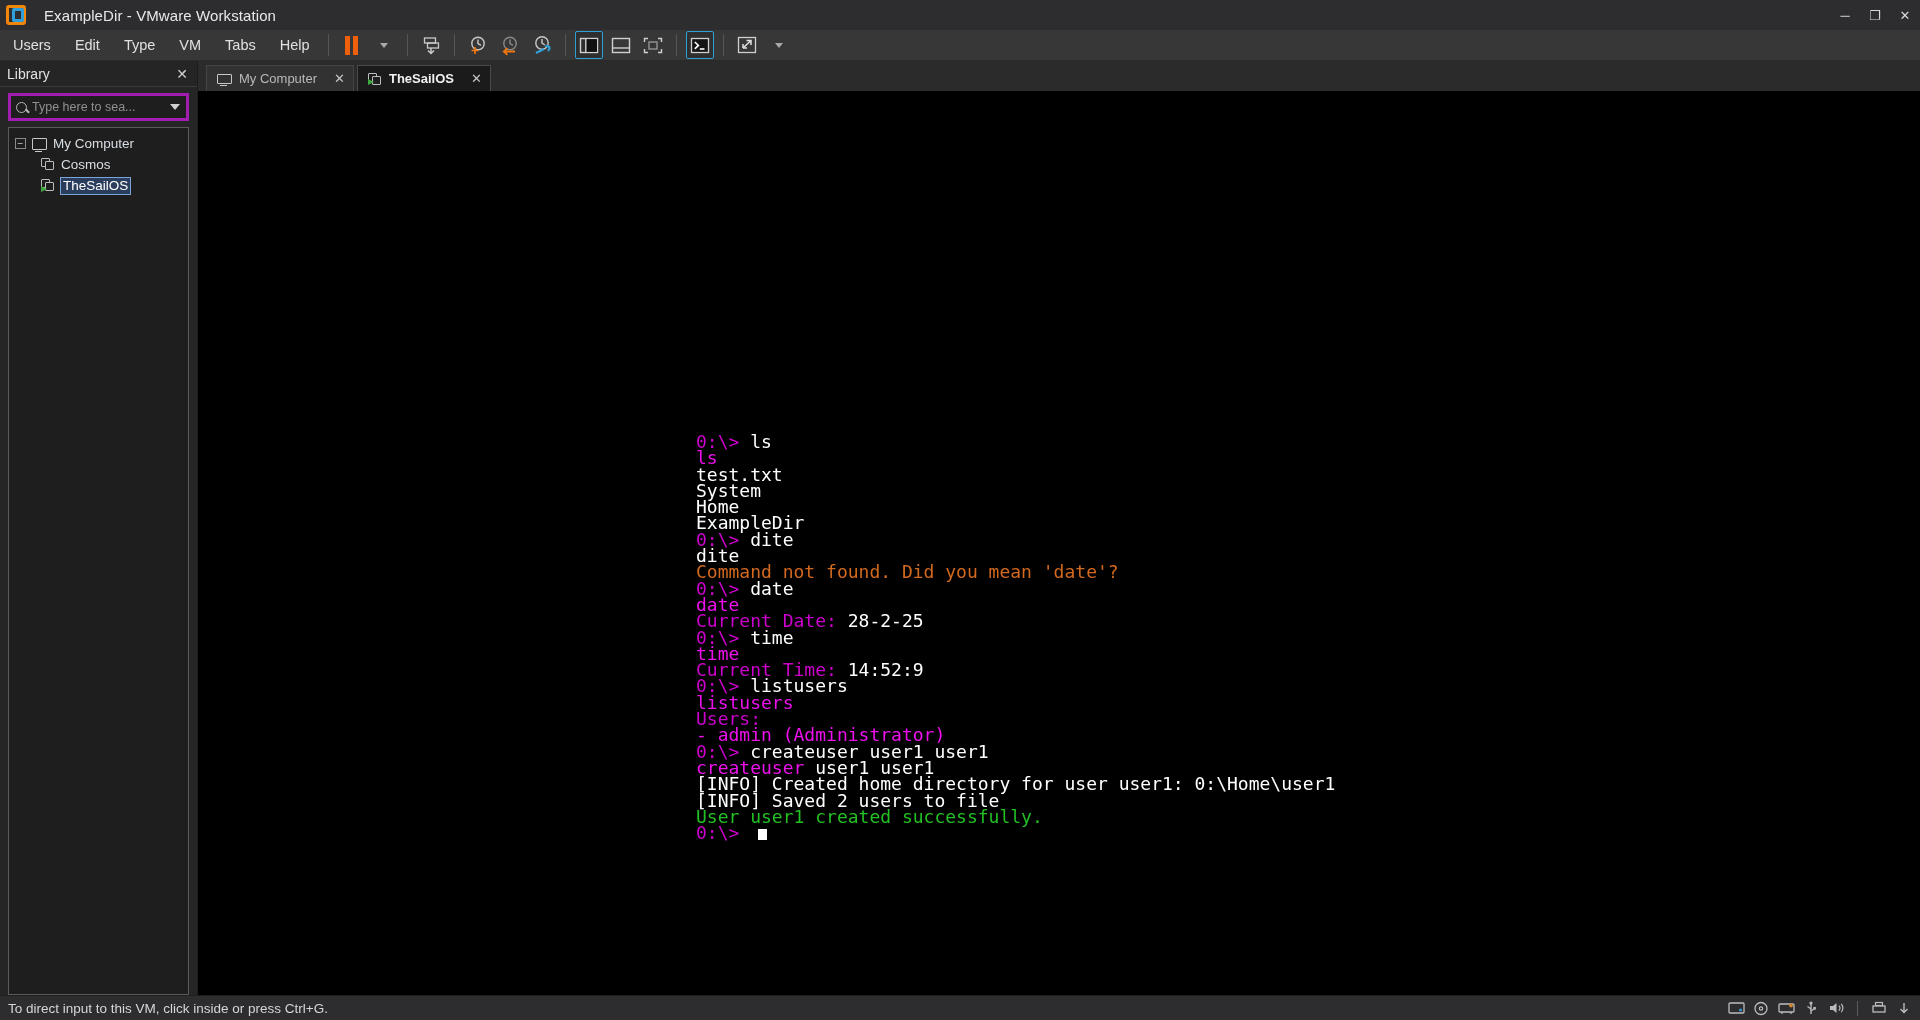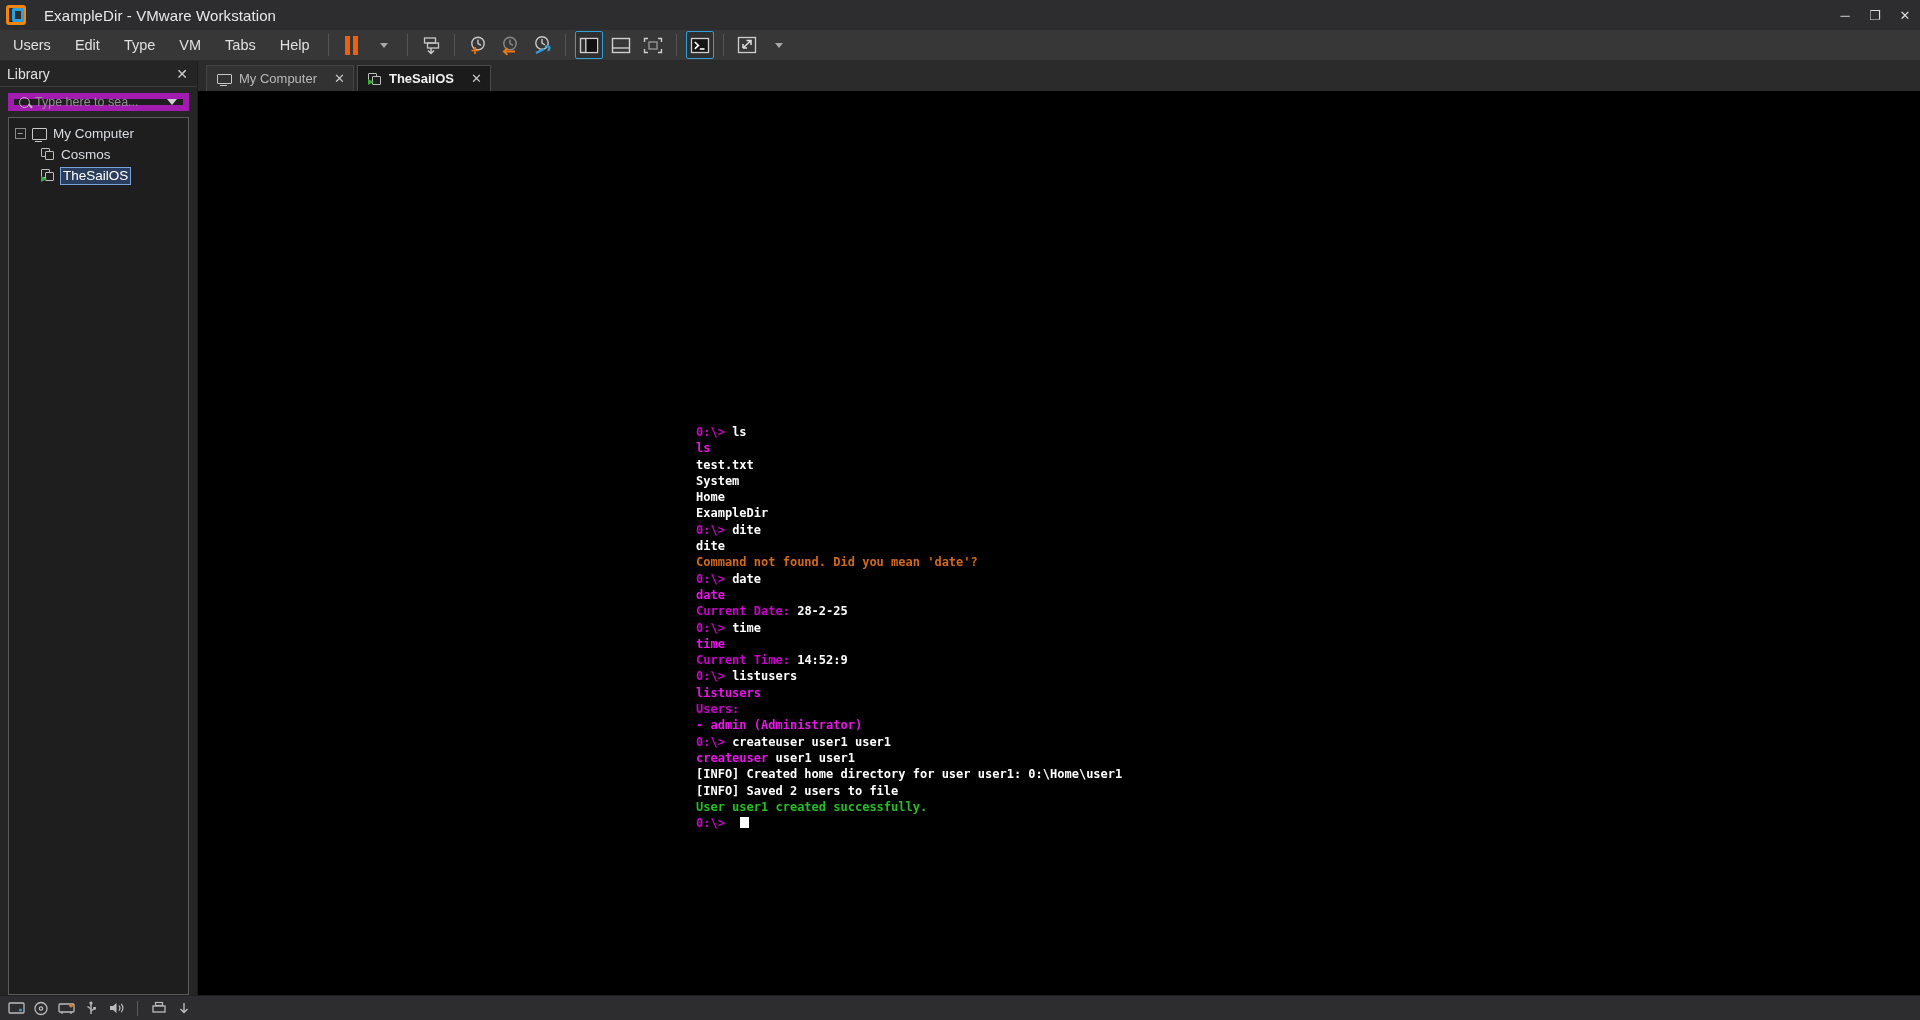--- a/index.html
+++ b/index.html
@@ -62,21 +62,21 @@
     border-right: 1px solid #1c1c1c;
   }
   .lib-head {
     height: 26px; display: flex; align-items: center; padding: 0 7px; flex: 0 0 26px;
     border-bottom: 1px solid #3a3a3a;
   }
   .lib-title { color: #e2e2e2; font-size: 14px; flex: 1; }
   .lib-close { color: #cfcfcf; font-size: 14px; width: 16px; text-align: center; }
   .search-wrap { padding: 6px 8px 5px 8px; }
   .search-box {
-    height: 18px; background: #1e1e1e; border: 6px solid #a21caf; display: flex; align-items: center;
+    height: 28px; background: #1e1e1e; border: 3px solid #a21caf; display: flex; align-items: center;
     padding: 0 2px 0 5px;
   }
   .mag {
     width: 11px; height: 11px; border: 1.6px solid #b7b7b7; border-radius: 50%;
     position: relative; flex: 0 0 11px; margin-right: 5px;
   }
   .mag::after {
     content: ''; position: absolute; width: 5px; height: 1.6px; background: #b7b7b7;
     transform: rotate(45deg); right: -4px; bottom: 0px;
   }
@@ -136,22 +136,22 @@
   .tab-close { color: #c5c5c5; font-size: 13px; margin-left: 10px; line-height: 1; }
   .tab .ico-monitor { width: 13px; height: 10px; margin-right: 0; }
   .tab .ico-vm { width: 13px; height: 12px; margin-right: 0; }
 
   
   .console {
     flex: 1 1 auto; background: #000; overflow: hidden; position: relative;
     font-family: "DejaVu Sans Mono", "Liberation Mono", monospace;
   }
   .term {
-    position: absolute; left: 498px; top: 333px; font-size: 12px; line-height: 16.3px;
-    white-space: pre; letter-spacing: 0px; font-weight: bold;
+    position: absolute; left: 498px; top: 343px; font-size: 18px; line-height: 16.3px;
+    white-space: pre; letter-spacing: 0px;
   }
   .ln { height: 16.3px; }
   .c-prompt { color: #cc00cc; }
   .c-cmd { color: #ffffff; }
   .c-echo { color: #ee11ee; }
   .c-out { color: #ffffff; }
   .c-err { color: #d2691e; }
   .c-label { color: #cc00cc; }
   .c-ok { color: #22c022; }
   .cursor {
@@ -349,20 +349,21 @@
       </div>
 
       <div class="console">
         <div class="term" id="term"><div class="ln"><span class="c-prompt">0:\&gt; </span><span class="c-cmd">ls</span></div><div class="ln"><span class="c-echo">ls</span></div><div class="ln"><span class="c-out">test.txt</span></div><div class="ln"><span class="c-out">System</span></div><div class="ln"><span class="c-out">Home</span></div><div class="ln"><span class="c-out">ExampleDir</span></div><div class="ln"><span class="c-prompt">0:\&gt; </span><span class="c-cmd">dite</span></div><div class="ln"><span class="c-out">dite</span></div><div class="ln"><span class="c-err">Command not found. Did you mean 'date'?</span></div><div class="ln"><span class="c-prompt">0:\&gt; </span><span class="c-cmd">date</span></div><div class="ln"><span class="c-echo">date</span></div><div class="ln"><span class="c-label">Current Date: </span><span class="c-out">28-2-25</span></div><div class="ln"><span class="c-prompt">0:\&gt; </span><span class="c-cmd">time</span></div><div class="ln"><span class="c-echo">time</span></div><div class="ln"><span class="c-label">Current Time: </span><span class="c-out">14:52:9</span></div><div class="ln"><span class="c-prompt">0:\&gt; </span><span class="c-cmd">listusers</span></div><div class="ln"><span class="c-echo">listusers</span></div><div class="ln"><span class="c-label">Users:</span></div><div class="ln"><span class="c-echo">- admin (Administrator)</span></div><div class="ln"><span class="c-prompt">0:\&gt; </span><span class="c-cmd">createuser user1 user1</span></div><div class="ln"><span class="c-echo">createuser </span><span class="c-out">user1 user1</span></div><div class="ln"><span class="c-out">[INFO] Created home directory for user user1: 0:\Home\user1</span></div><div class="ln"><span class="c-out">[INFO] Saved 2 users to file</span></div><div class="ln"><span class="c-ok">User user1 created successfully.</span></div><div class="ln"><span class="c-prompt">0:\&gt; </span><span class="cursor"></span></div></div>
       </div>
 
     </div>
   </div>
 
   <div class="statusbar">
+    <div class="status-text">To direct input to this VM, click inside or press Ctrl+G.</div>
     <div class="tray">
       <span class="tray-ico">
         <svg width="17" height="14" viewBox="0 0 17 14">
             <rect x="1" y="2" width="15" height="10" rx="1" fill="none" stroke="#c7c7c7" stroke-width="1.3"></rect>
             <circle cx="12.5" cy="9" r="1.6" fill="#3a9ad9"></circle>
           </svg>
       </span>
       <span class="tray-ico">
         <svg width="16" height="15" viewBox="0 0 16 15">
             <circle cx="8" cy="7.5" r="6" fill="none" stroke="#c7c7c7" stroke-width="1.3"></circle>

